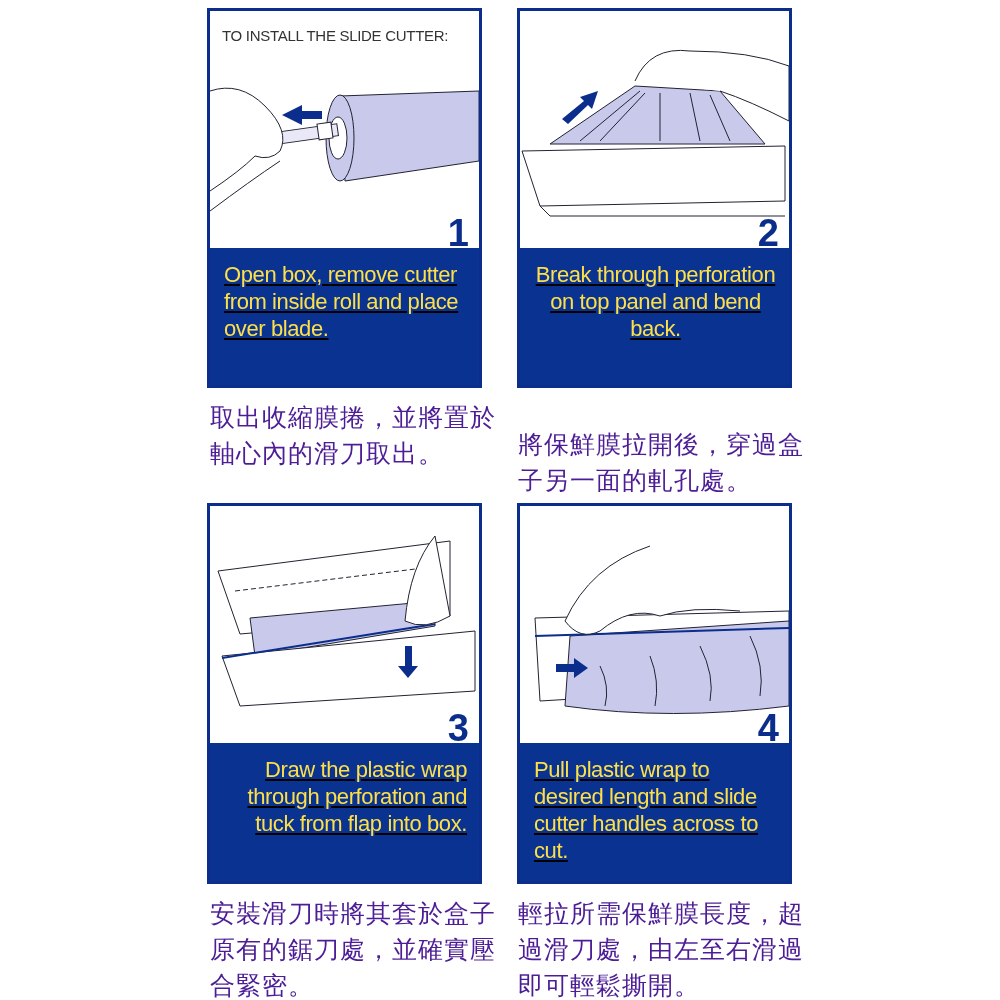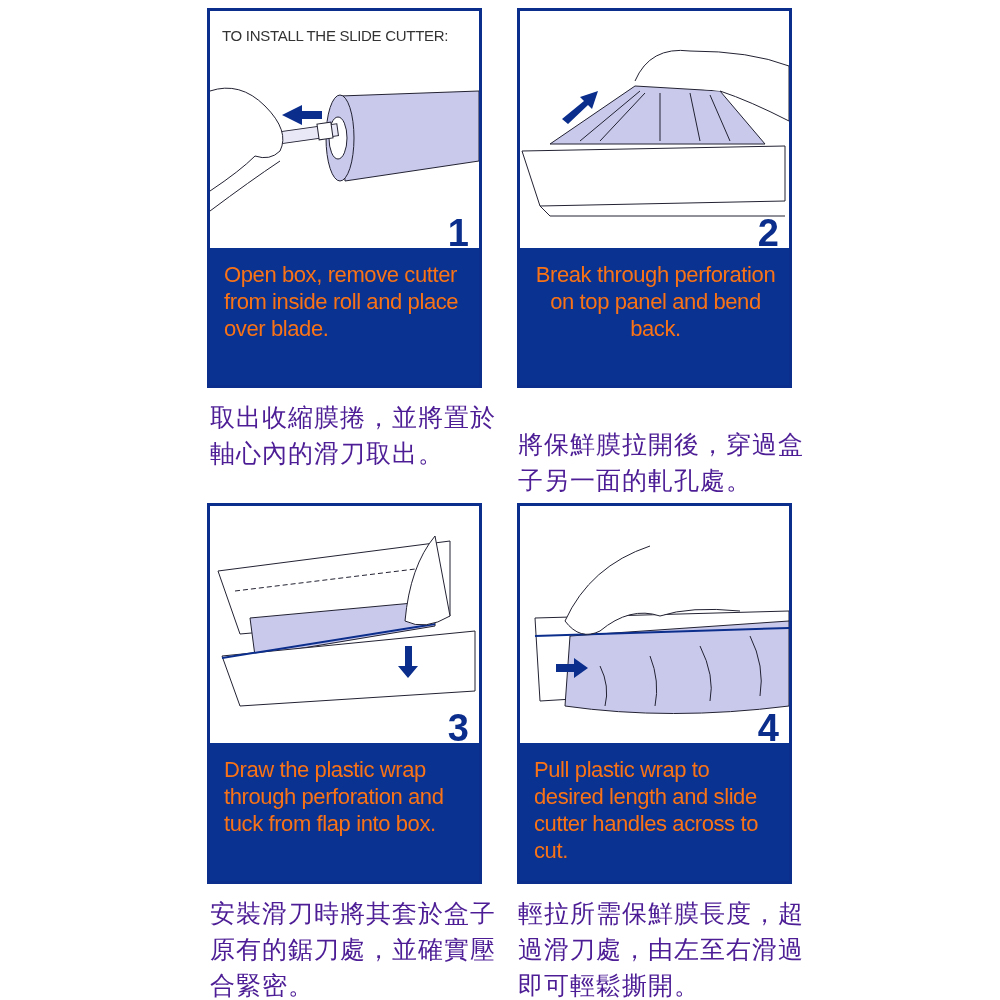--- a/index.html
+++ b/index.html
@@ -1,22 +1,22 @@
 <!DOCTYPE html>
 <html><head>
 <meta charset="utf-8">
 <style>
   html,body{margin:0;padding:0;background:#ffffff;}
   body{width:1000px;height:1000px;position:relative;overflow:hidden;font-family:"Liberation Sans",sans-serif;}
-  .panel{position:absolute;width:275px;border:3px solid #0b2e8c;box-sizing:border-box;background:#fff;}
+  .panel{position:absolute;width:275px;border:3px solid #0b2e8c;box-sizing:border-box;background:#fff;text-decoration:underline;}
   .illus{position:relative;height:237px;background:#fff;overflow:hidden;}
   .illus svg{position:absolute;left:0;top:0;}
   .num{position:absolute;right:10px;bottom:-4px;font-family:"Liberation Sans",sans-serif;font-weight:bold;font-size:38px;color:#0b2e8c;line-height:1;}
   .heading{position:absolute;left:12px;top:16px;font-size:15px;color:#333;letter-spacing:-0.3px;}
-  .caption{background:#0a3290;color:#f97316;font-size:22px;line-height:27px;padding:13px 12px 0 14px;box-sizing:border-box;letter-spacing:-0.4px;}
+  .caption{background:#0a3290;color:#fde047;font-size:22px;line-height:27px;padding:13px 12px 0 14px;box-sizing:border-box;letter-spacing:-0.4px;}
   .zh{position:absolute;width:290px;font-family:"DejaVu Serif",serif;font-size:25px;line-height:36px;color:#4c1d95;letter-spacing:1px;}
 </style>
 </head>
 <body>
 
 <div class="panel" style="left:207px;top:8px;height:380px;">
   <div class="illus">
     <div class="heading">TO INSTALL THE SLIDE CUTTER:</div>
     <svg width="269" height="237" viewBox="0 0 269 237">
       <path d="M130 85 L269 80 L269 150 L135 170 Z" fill="#c9c9ec" stroke="#223" stroke-width="1"></path>
@@ -56,21 +56,21 @@
       <path d="M8 65 L240 35 L240 110 L30 128 Z" fill="#fff" stroke="#223" stroke-width="1"></path>
       <path d="M25 85 L230 60" stroke="#223" stroke-width="1" stroke-dasharray="5,3"></path>
       <path d="M40 112 L225 95 L225 120 L45 150 Z" fill="#c9c9ec" stroke="#223" stroke-width="1"></path>
       <path d="M12 150 L265 125 L265 185 L30 200 Z" fill="#fff" stroke="#223" stroke-width="1"></path>
       <path d="M12 152 L225 118" stroke="#0b2e8c" stroke-width="2"></path>
       <path d="M225 30 Q200 60 195 115 Q215 125 240 110 Z" fill="#fff" stroke="#223" stroke-width="1"></path>
       <polygon points="195,140 202,140 202,160 208,160 198,172 188,160 195,160" fill="#0b2e8c"></polygon>
     </svg>
     <span class="num">3</span>
   </div>
-  <div class="caption" style="height:138px;">Draw the plastic wrap through perforation and tuck from flap into box.</div>
+  <div class="caption" style="height:138px;text-align:right;">Draw the plastic wrap through perforation and tuck from flap into box.</div>
 </div>
 <div class="zh" style="left:210px;top:896px;">安裝滑刀時將其套於盒子原有的鋸刀處，並確實壓合緊密。</div>
 
 <div class="panel" style="left:517px;top:503px;height:381px;">
   <div class="illus">
     <svg width="269" height="237" viewBox="0 0 269 237">
       <path d="M15 112 L269 105 L269 180 L20 195 Z" fill="#fff" stroke="#223" stroke-width="1"></path>
       <path d="M50 130 L269 115 L269 200 Q150 215 45 200 Z" fill="#c9c9ec" stroke="#223" stroke-width="1"></path>
       <path d="M15 130 L269 122" stroke="#0b2e8c" stroke-width="2"></path>
       <path d="M80 160 Q90 180 85 200 M130 150 Q140 175 135 200 M180 140 Q195 170 190 195 M230 130 Q245 160 240 190" stroke="#223" stroke-width="1" fill="none"></path>

